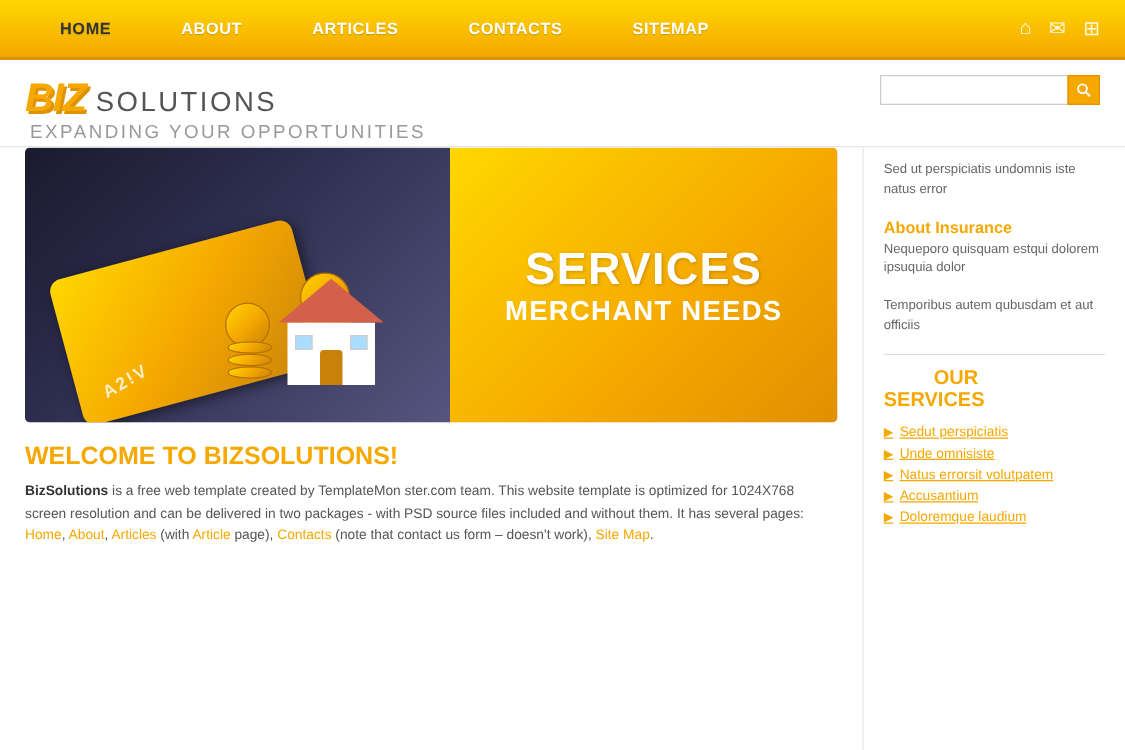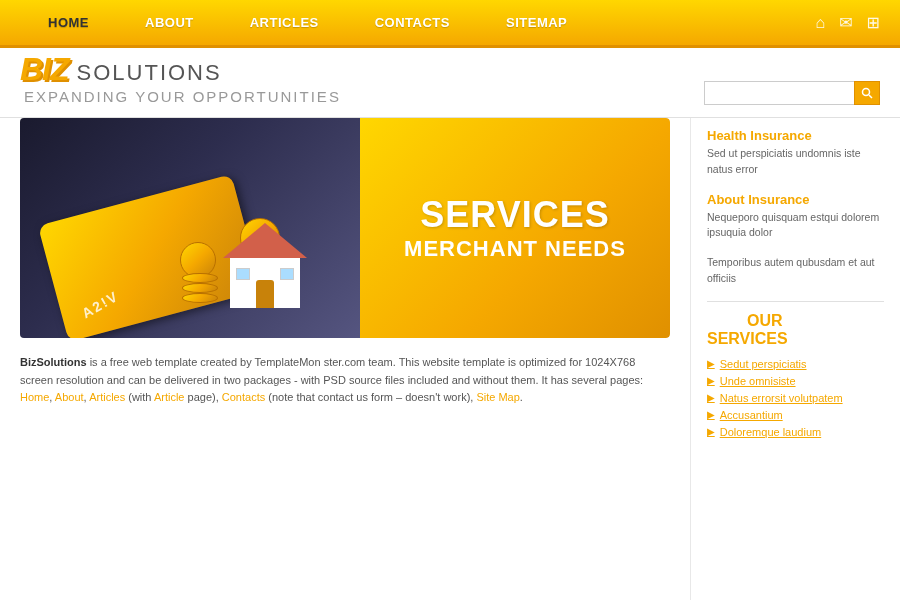--- a/index.html
+++ b/index.html
@@ -35,21 +35,21 @@
       color: #fff;
       font-size: 16px;
       cursor: pointer;
       opacity: 0.9;
     }
 
     
     #header {
       background: #fff;
       display: flex;
-      align-items: flex-end;
+      align-items: flex-start;
       padding: 12px 20px;
       height: 70px;
       border-bottom: 1px solid #e0e0e0;
     }
     .logo-biz {
       font-size: 32px;
       font-weight: bold;
       color: #f5a800;
       font-style: italic;
       text-shadow: 2px 2px 0 #e09000;
@@ -376,31 +376,33 @@
         </div>
       </div>
 
       <div class="hero-text-overlay">
         <span class="hero-services">SERVICES</span>
         <span class="hero-sub2">MERCHANT NEEDS</span>
       </div>
     </div>
 
     <div class="welcome-section">
+      <div class="welcome-title">
+        <span style="color:#f5a800;">WELCOME</span><span> TO BIZSOLUTIONS!</span>
+      </div>
       <p class="welcome-text">
         <strong>BizSolutions</strong> is a free web template created by TemplateMon ster.com team. This website template is optimized for 1024X768 screen resolution and can be delivered in two packages - with PSD source files included and without them. It has several pages: <a>Home</a>, <a>About</a>, <a>Articles</a> (with <a>Article</a> page), <a>Contacts</a> (note that contact us form – doesn't work), <a>Site Map</a>.
       </p>
     </div>
 
   </div>
 
   <aside id="sidebar">
 
     <div class="insurance-item">
-      <div class="insurance-title">Health Insurance</div>
       <div class="insurance-text">Sed ut perspiciatis undomnis iste natus error</div>
     </div>
 
     <div class="insurance-item">
       <div class="insurance-title">About Insurance</div>
       <div class="insurance-text">Nequeporo quisquam estqui dolorem ipsuquia dolor</div>
     </div>
 
     <div class="insurance-item">
       <div class="insurance-text">Temporibus autem qubusdam et aut officiis</div>

